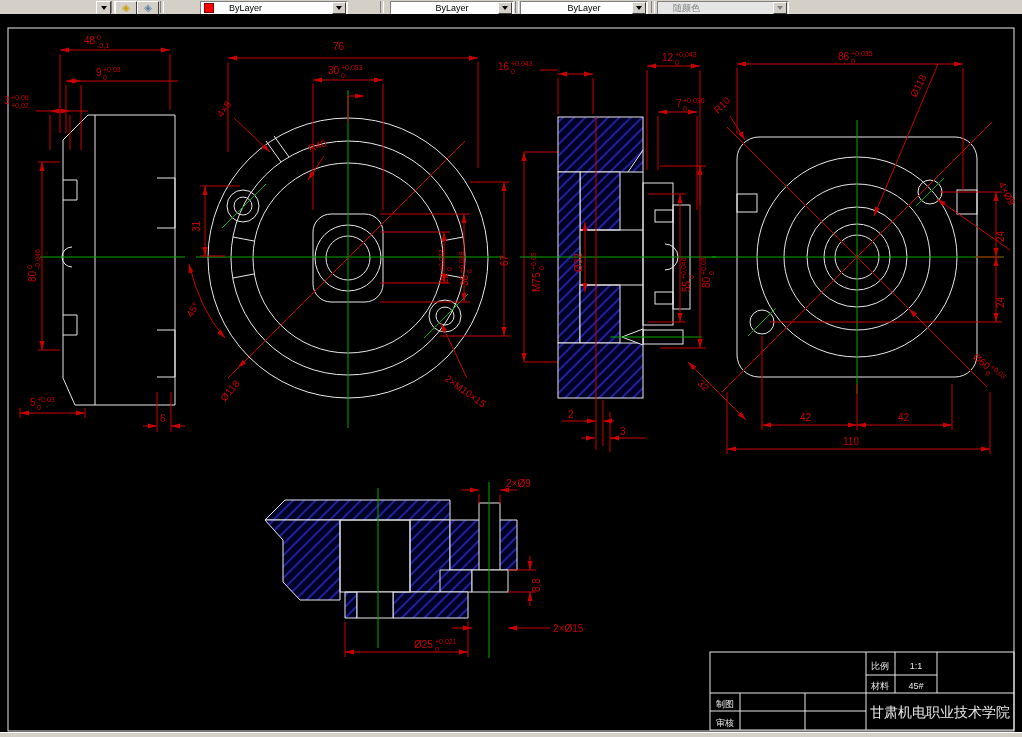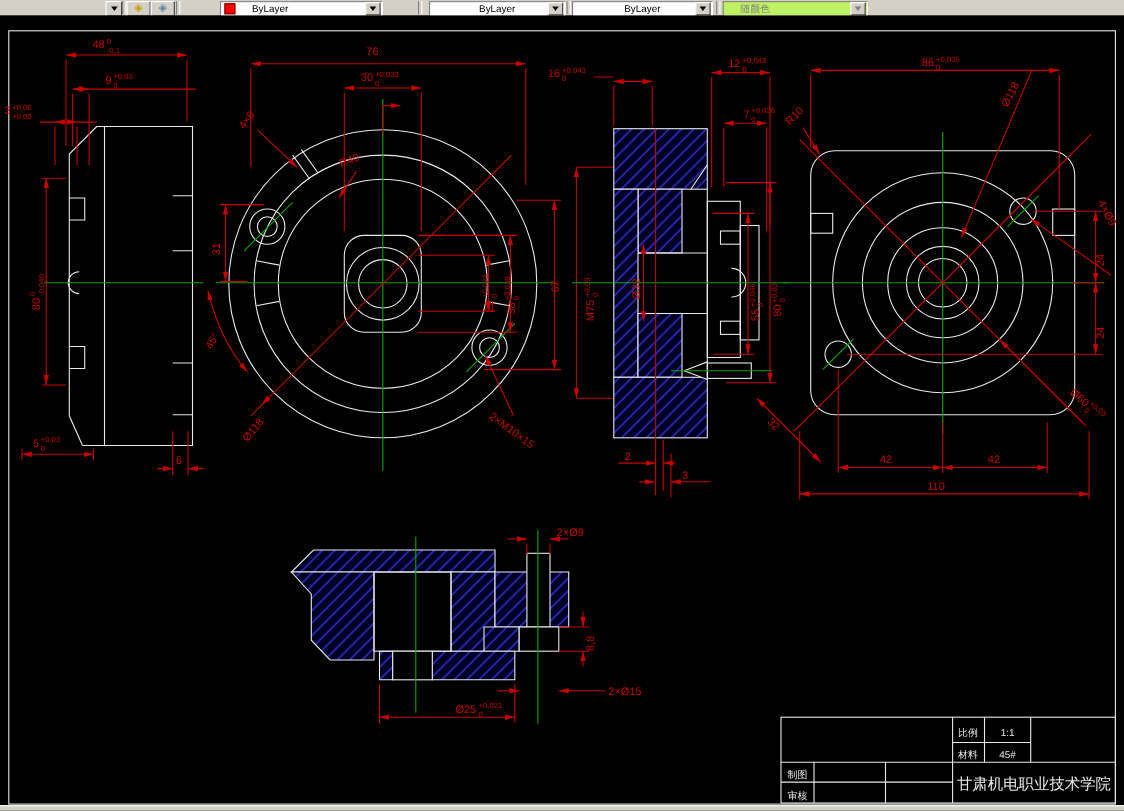--- a/index.html
+++ b/index.html
@@ -4,21 +4,21 @@
 <style>
   html,body{margin:0;padding:0;background:#000;}
   #app{position:relative;width:1022px;height:737px;overflow:hidden;font-family:"Liberation Sans",sans-serif;}
   .toolbar{position:absolute;left:0;top:0;width:1022px;height:14px;background:#d4d0c8;border-bottom:1px solid #808080;}
   .btn3d{background:#d4d0c8;border:1px solid;border-color:#fff #404040 #404040 #fff;height:12px;display:flex;align-items:center;justify-content:center;font-size:8px;}
   .sep{position:absolute;top:1px;width:2px;height:12px;border-left:1px solid #808080;border-right:1px solid #fff;}
   .combo{position:absolute;top:1px;height:12px;background:#fff;border:1px solid;border-color:#808080 #fff #fff #808080;display:flex;align-items:center;font-size:9px;color:#000;}
   .combo .txt{flex:1;padding-left:15px;white-space:nowrap;overflow:hidden;}
   .combo .arr{width:12px;height:10px;background:#d4d0c8;border:1px solid;border-color:#fff #404040 #404040 #fff;display:flex;align-items:center;justify-content:center;margin-right:1px;}
   .tri{width:0;height:0;border-left:3px solid transparent;border-right:3px solid transparent;border-top:4px solid #000;}
-  .combo.disabled{background:#bef264;color:#808080;}
+  .combo.disabled{background:#e5e5e5;color:#808080;}
   .combo.disabled .tri{border-top-color:#808080;}
   .chip{width:8px;height:8px;background:#f00;border:1px solid #700;margin-left:3px;}
   .icon{font-size:10px;line-height:10px;}
   .canvas{position:absolute;left:0;top:14px;width:1022px;height:718px;background:#000;}
   .statusstrip{position:absolute;left:0;top:732px;width:1022px;height:5px;background:#d4d0c8;border-top:1px solid #fff;}
   svg text{font-family:"Liberation Sans",sans-serif;}
   .dm{font-size:10px;fill:#c80000;}
   .dt{font-size:7px;fill:#c80000;}
   .r{stroke:#c80000;stroke-width:1;fill:none;}
   .g{stroke:#00a800;stroke-width:1;fill:none;}

